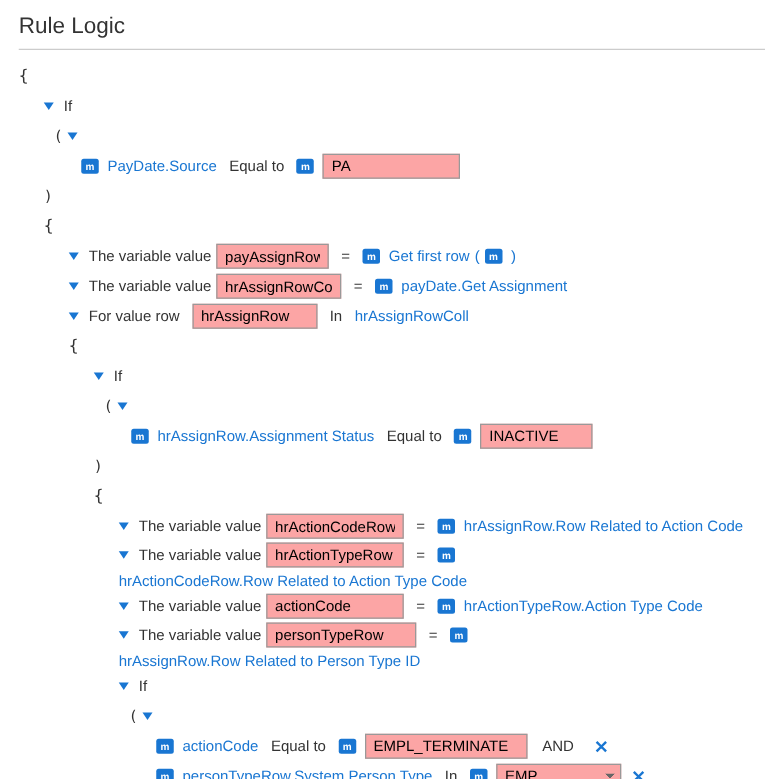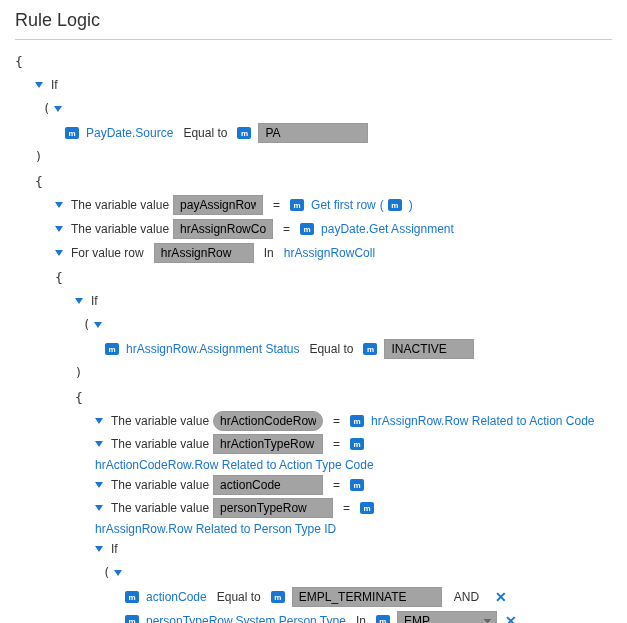--- a/index.html
+++ b/index.html
@@ -39,21 +39,21 @@
     width: 14px; height: 12px;
     background: #1976d2;
     color: #fff;
     font-size: 8px;
     font-weight: bold;
     border-radius: 2px;
     margin-right: 3px;
   }
   .fld {
     border: 1px solid #999;
-    background: #a3a3a3;
+    background: #fca5a5;
     padding: 2px 6px;
     font-size: 12px;
     height: 20px;
     min-width: 90px;
   }
   .fld.sel { padding-right: 18px; background-image: linear-gradient(45deg, transparent 50%, #666 50%), linear-gradient(135deg, #666 50%, transparent 50%); background-position: right 8px center, right 4px center; background-size: 4px 4px, 4px 4px; background-repeat: no-repeat; }
   .eq { color: #333; margin: 0 6px; }
   .x { color: #1976d2; font-weight: bold; font-size: 14px; cursor: pointer; margin-left: 4px; }
   .paren { color: #333; font-family: Consolas, monospace; }
 </style>
@@ -146,41 +146,42 @@
 <div class="row" style="padding-left:60px">
     <span class="paren">)</span>
   </div>
 <div class="row" style="padding-left:60px">
     <span class="brace">{</span>
   </div>
 
 <div class="row" style="padding-left:80px">
   <span class="tri"></span>
   <span class="txt">The variable value</span>
-  <input class="fld" style="width: 110px; border-radius: 10px;" value="hrActionCodeRow">
+  <input class="fld" style="width: 110px;" value="hrActionCodeRow">
   <span class="eq">=</span>
   <span class="chip">m</span>
   <span class="link">hrAssignRow.Row Related to Action Code</span>
 </div>
 
 <div class="row" style="padding-left:80px">
   <span class="tri"></span>
   <span class="txt">The variable value</span>
   <input class="fld" style="width: 110px;" value="hrActionTypeRow">
   <span class="eq">=</span>
   <span class="chip">m</span>
   <span class="link">hrActionCodeRow.Row Related to Action Type Code</span>
 </div>
 
 <div class="row" style="padding-left:80px">
   <span class="tri"></span>
   <span class="txt">The variable value</span>
   <input class="fld" style="width: 110px;" value="actionCode">
   <span class="eq">=</span>
   <span class="chip">m</span>
+  <span class="link">hrActionTypeRow.Action Type Code</span>
 </div>
 
 <div class="row" style="padding-left:80px">
   <span class="tri"></span>
   <span class="txt">The variable value</span>
   <input class="fld" style="width: 120px;" value="personTypeRow">
   <span class="eq">=</span>
   <span class="chip">m</span>
   <span class="link">hrAssignRow.Row Related to Person Type ID</span>
 </div>
@@ -192,21 +193,21 @@
 <div class="row" style="padding-left:88px">
   <span class="paren">(</span>
   <span class="tri"></span>
 </div>
 
 <div class="row" style="padding-left:110px">
   <span class="chip">m</span>
   <span class="link">actionCode</span>
   <span class="txt" style="margin:0 6px">Equal to</span>
   <span class="chip">m</span>
-  <input class="fld" style="width: 150px;" value="EMPL_TERMINATE">
+  <input class="fld" style="width: 130px;" value="EMPL_TERMINATE">
   <span class="txt" style="margin:0 8px">AND</span>
   <span class="x">✕</span>
 </div>
 
 <div class="row" style="padding-left:110px">
   <span class="chip">m</span>
   <span class="link">personTypeRow.System Person Type</span>
   <span class="txt" style="margin:0 6px">In</span>
   <span class="chip">m</span>
   <input class="fld sel" style="width: 100px;" value="EMP">

